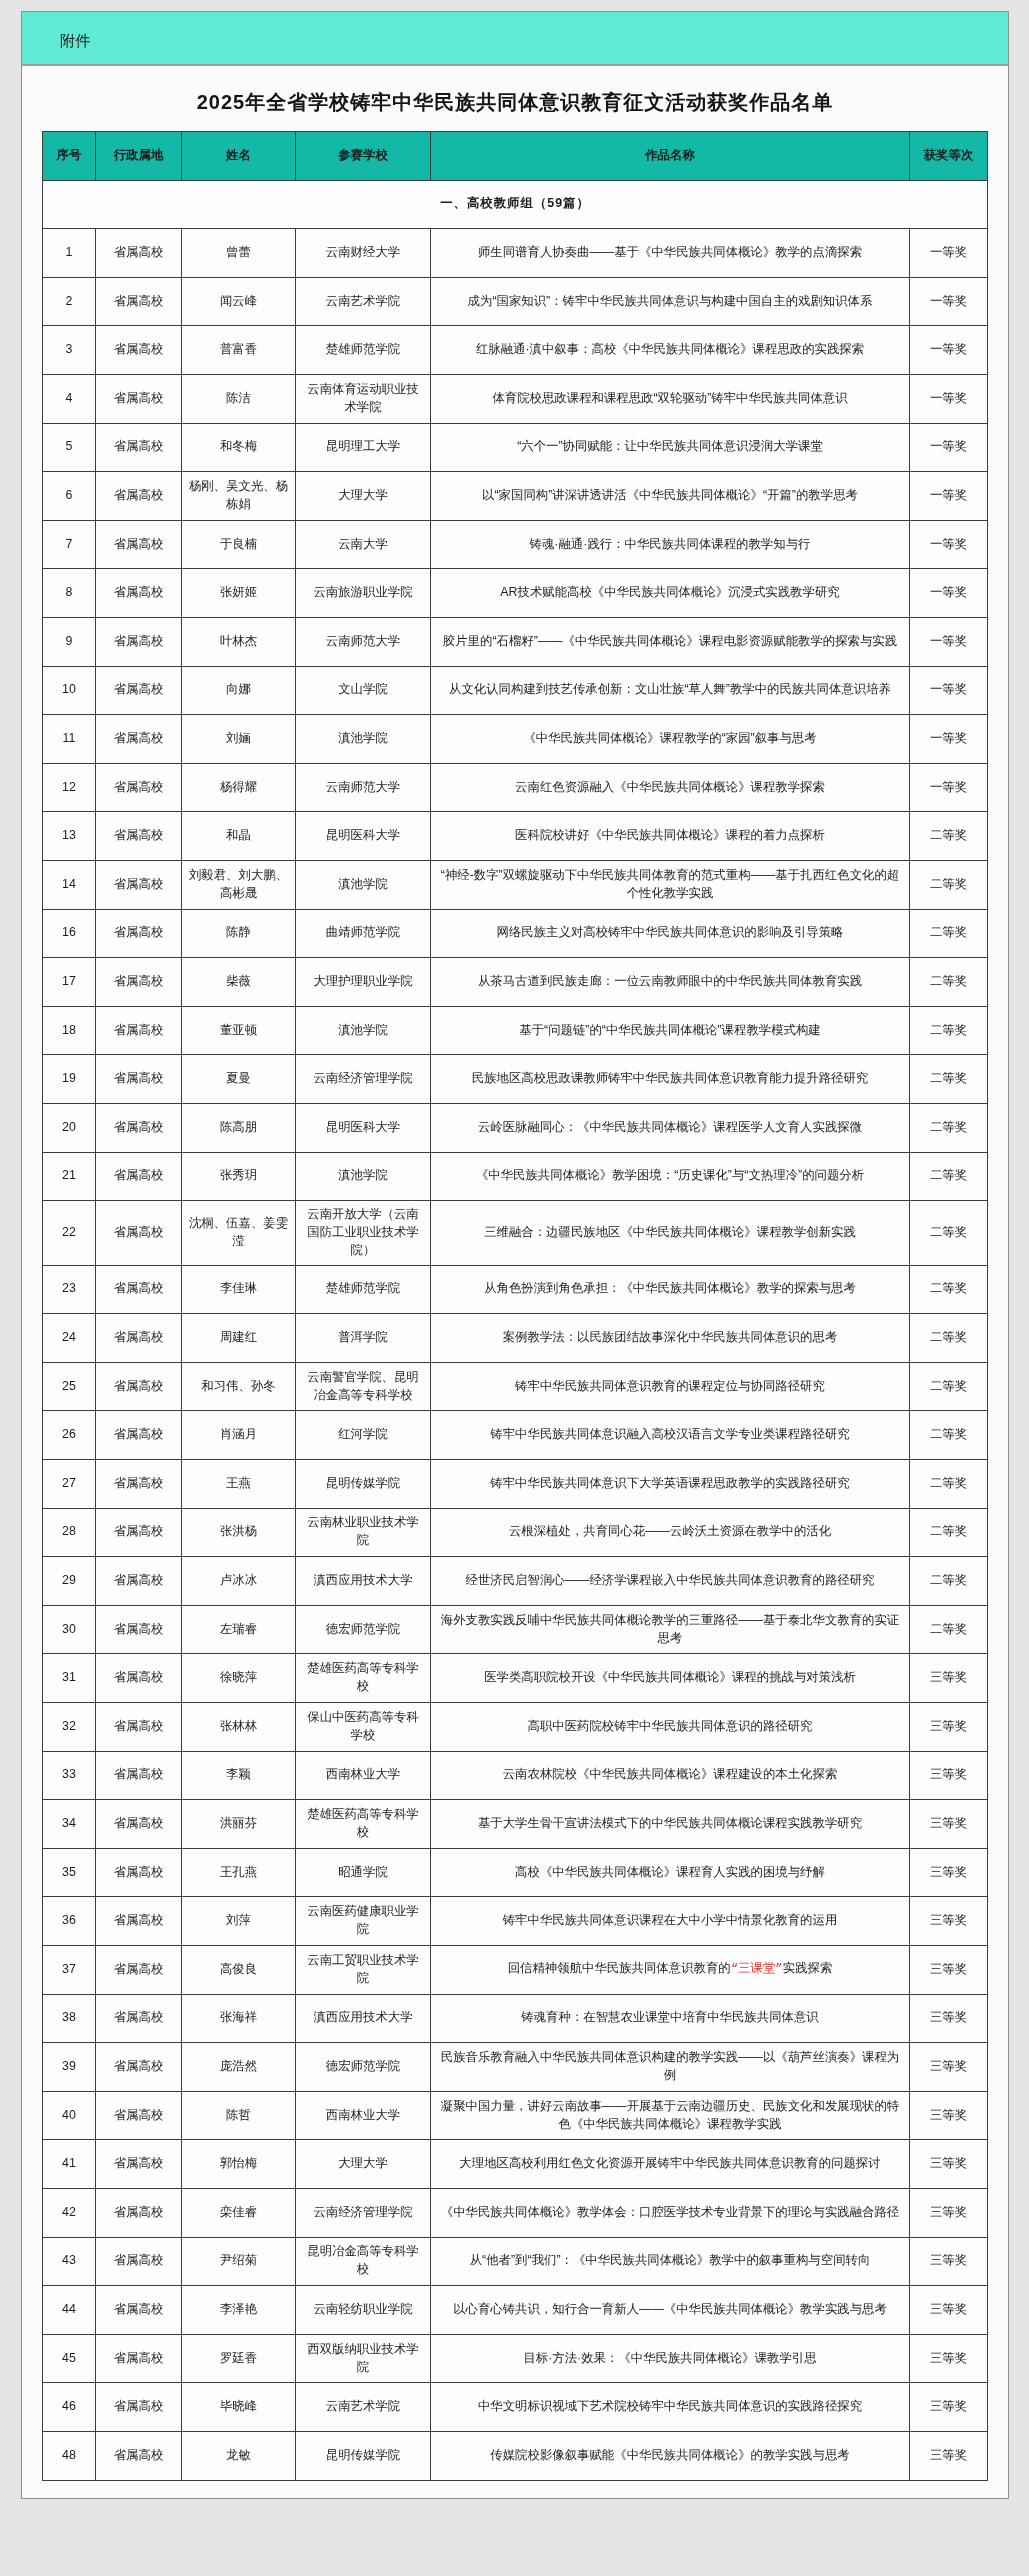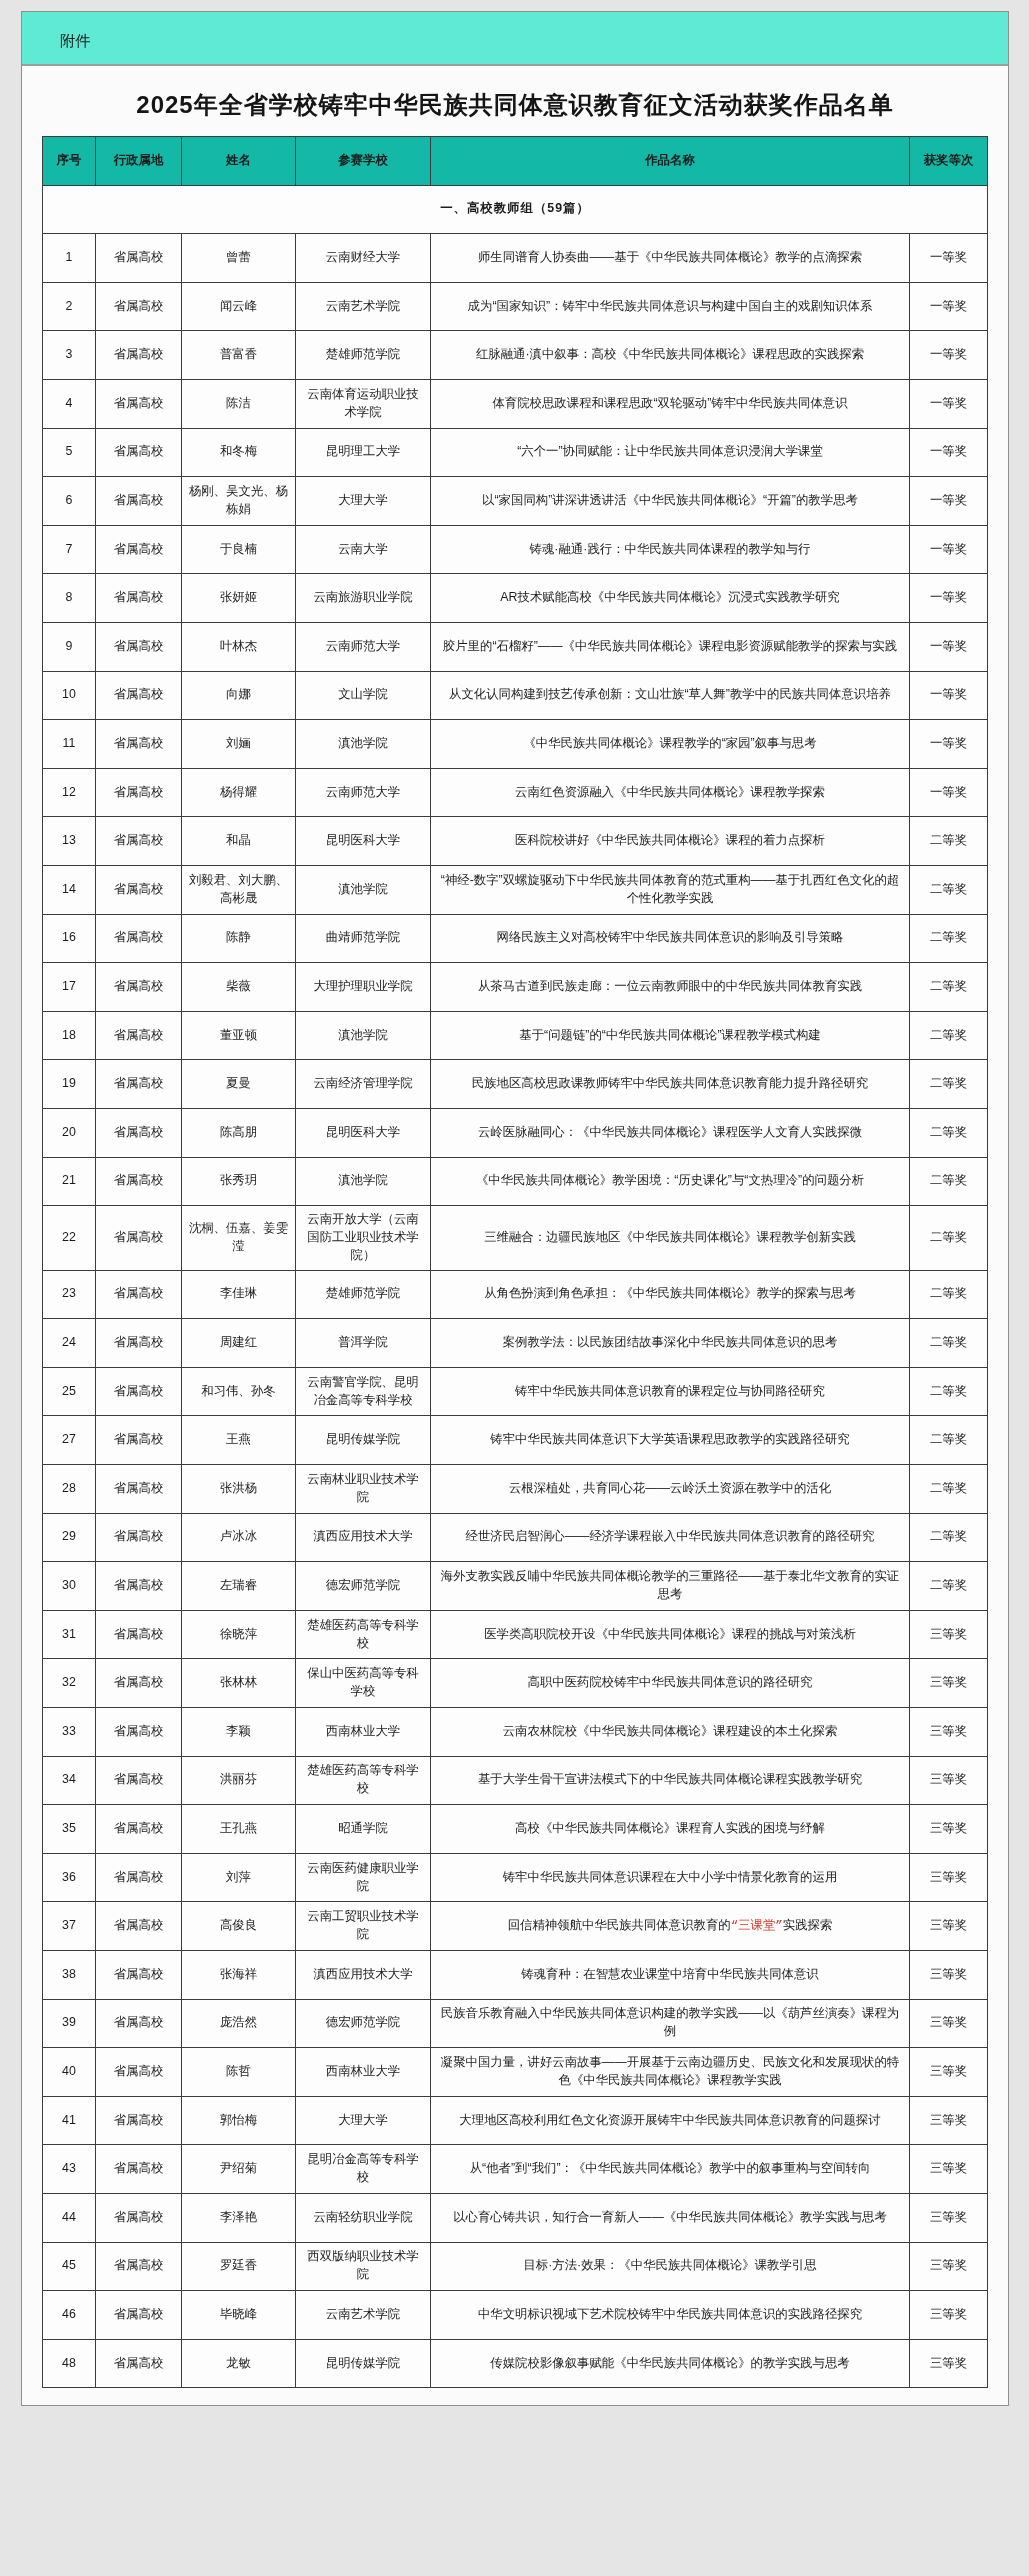--- a/index.html
+++ b/index.html
@@ -27,21 +27,21 @@
     padding: 19px 0 11.4px 38px;
     border-bottom: 2.9px solid #9d9d9d;
     background: #5eead4;
   }
   .attachment-label {
     font-size: 15.3px;
     color: #222;
   }
   .doc-title {
     text-align: center;
-    font-size: 24px;
+    font-size: 20px;
     font-weight: bold;
     letter-spacing: 1px;
     padding: 23px 9.5px 15.3px 9.5px;
     color: #151515;
   }
   table.awards {
     border-collapse: collapse;
     margin: 0 auto;
     width: 946px;
     table-layout: fixed;
@@ -307,20 +307,28 @@
   </tr>
         <tr>
     <td class="cell-no">25</td>
     <td class="cell-region">省属高校</td>
     <td class="cell-name">和习伟、孙冬</td>
     <td class="cell-school">云南警官学院、昆明冶金高等专科学校</td>
     <td class="cell-work">铸牢中华民族共同体意识教育的课程定位与协同路径研究</td>
     <td class="cell-award">二等奖</td>
   </tr>
         <tr>
+    <td class="cell-no">26</td>
+    <td class="cell-region">省属高校</td>
+    <td class="cell-name">肖涵月</td>
+    <td class="cell-school">红河学院</td>
+    <td class="cell-work">铸牢中华民族共同体意识融入高校汉语言文学专业类课程路径研究</td>
+    <td class="cell-award">二等奖</td>
+  </tr>
+        <tr>
     <td class="cell-no">27</td>
     <td class="cell-region">省属高校</td>
     <td class="cell-name">王燕</td>
     <td class="cell-school">昆明传媒学院</td>
     <td class="cell-work">铸牢中华民族共同体意识下大学英语课程思政教学的实践路径研究</td>
     <td class="cell-award">二等奖</td>
   </tr>
         <tr>
     <td class="cell-no">28</td>
     <td class="cell-region">省属高校</td>
@@ -427,20 +435,28 @@
   </tr>
         <tr>
     <td class="cell-no">41</td>
     <td class="cell-region">省属高校</td>
     <td class="cell-name">郭怡梅</td>
     <td class="cell-school">大理大学</td>
     <td class="cell-work">大理地区高校利用红色文化资源开展铸牢中华民族共同体意识教育的问题探讨</td>
     <td class="cell-award">三等奖</td>
   </tr>
         <tr>
+    <td class="cell-no">42</td>
+    <td class="cell-region">省属高校</td>
+    <td class="cell-name">栾佳睿</td>
+    <td class="cell-school">云南经济管理学院</td>
+    <td class="cell-work">《中华民族共同体概论》教学体会：口腔医学技术专业背景下的理论与实践融合路径</td>
+    <td class="cell-award">三等奖</td>
+  </tr>
+        <tr>
     <td class="cell-no">43</td>
     <td class="cell-region">省属高校</td>
     <td class="cell-name">尹绍菊</td>
     <td class="cell-school">昆明冶金高等专科学校</td>
     <td class="cell-work">从“他者”到“我们”：《中华民族共同体概论》教学中的叙事重构与空间转向</td>
     <td class="cell-award">三等奖</td>
   </tr>
         <tr>
     <td class="cell-no">44</td>
     <td class="cell-region">省属高校</td>

